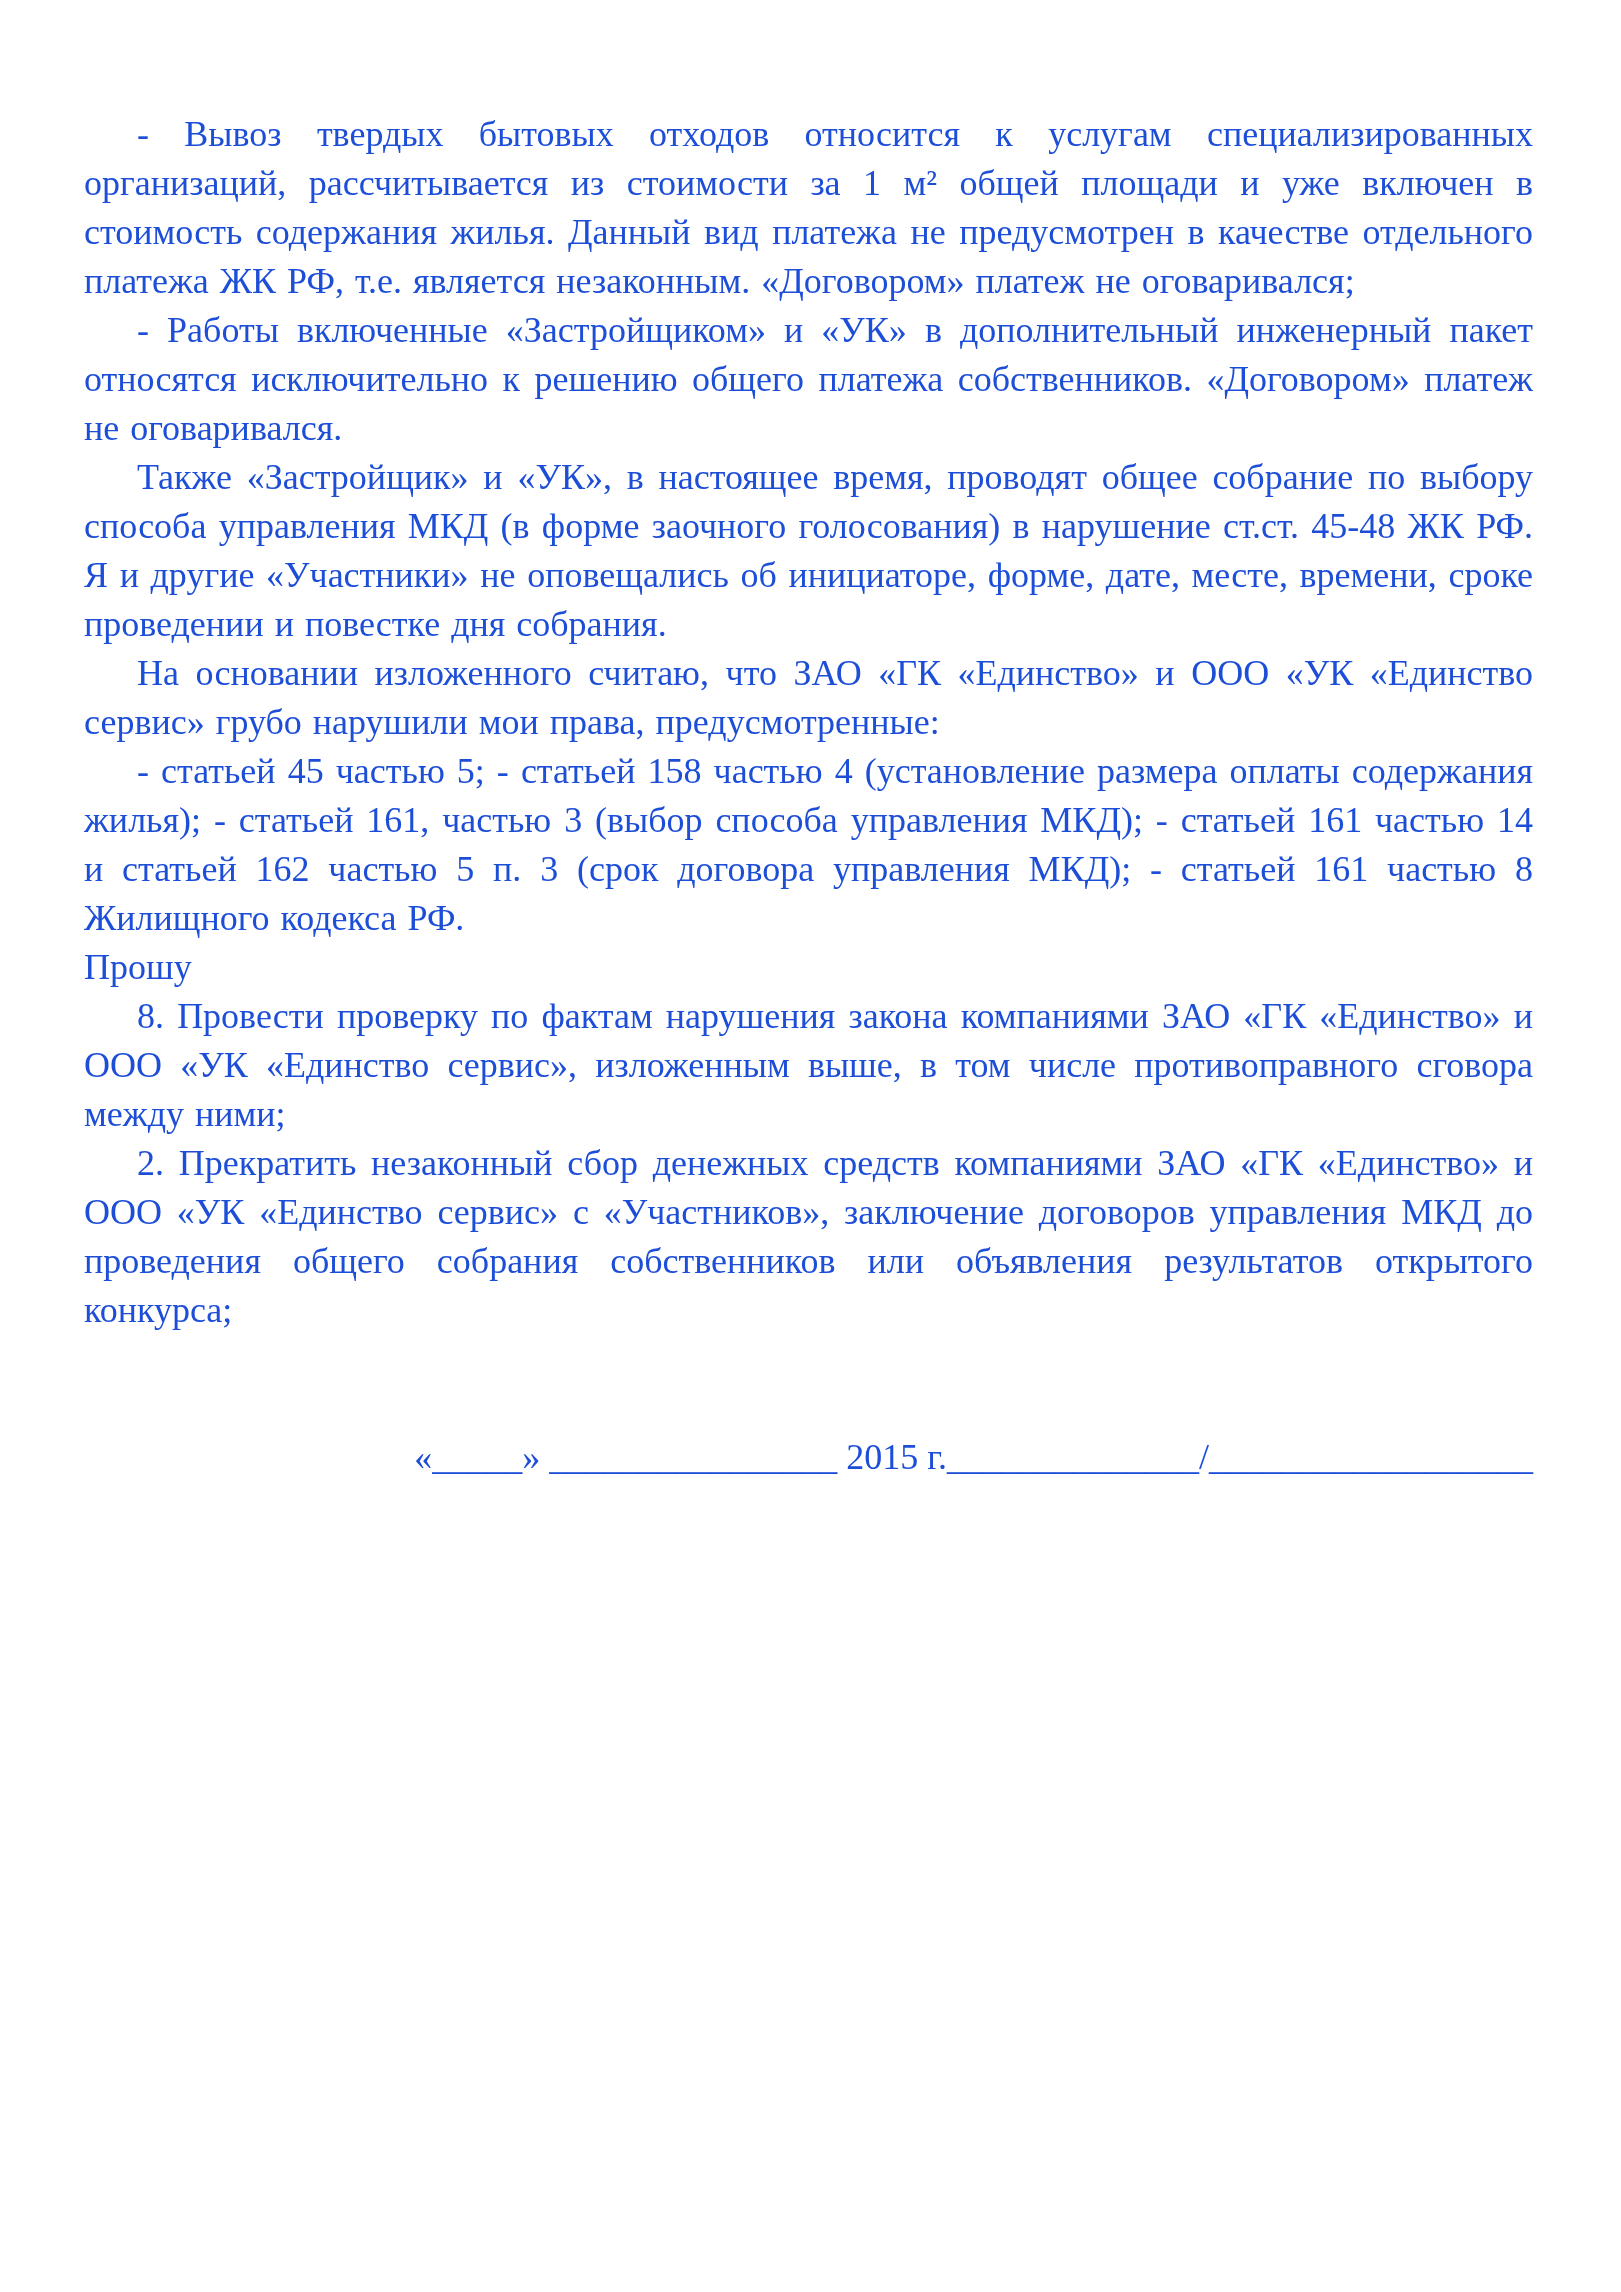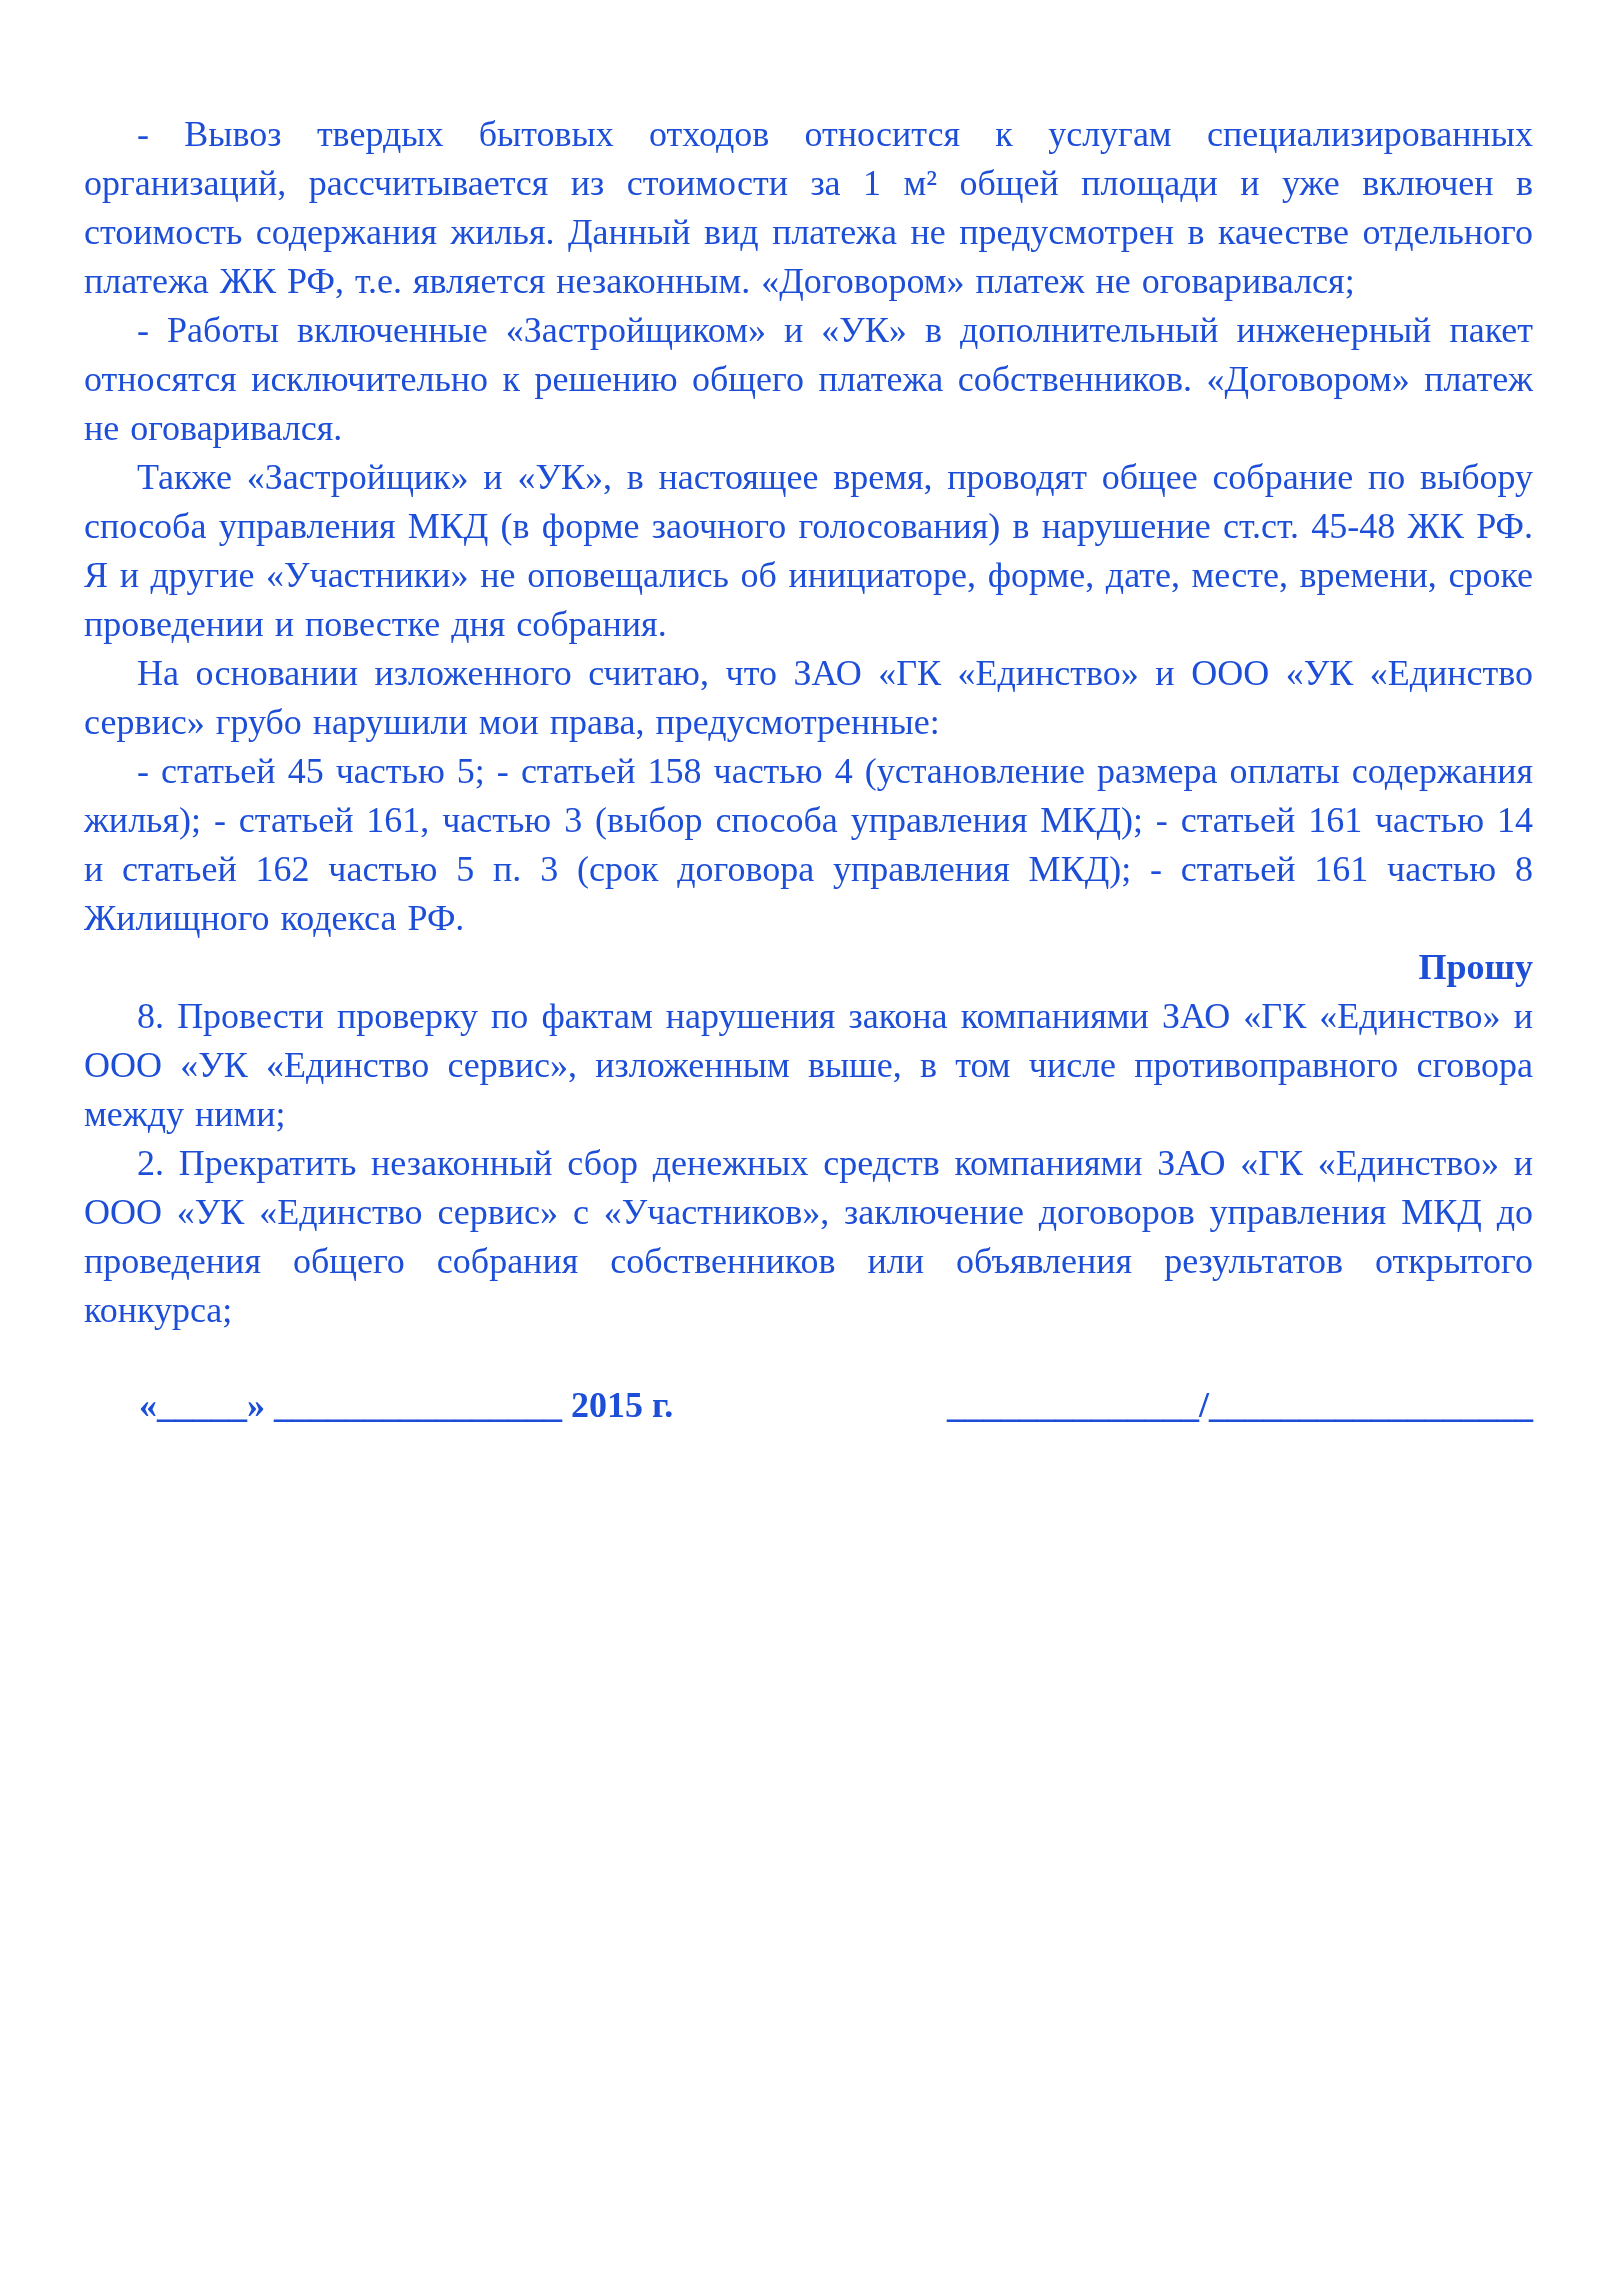--- a/index.html
+++ b/index.html
@@ -21,31 +21,29 @@
     overflow: hidden;
   }
   .para {
     margin: 0;
     text-align: justify;
     text-indent: 53px;
     word-spacing: 2px;
   }
   .heading {
     margin: 0;
-    text-align: right;
-    font-weight: bold;
+    text-align: left;
   }
   .signature-row {
     display: flex;
-    justify-content: space-between;
+    justify-content: flex-end;
     align-items: baseline;
-    margin-top: 46px;
+    margin-top: 98px;
     padding-left: 55px;
     white-space: nowrap;
-    font-weight: bold;
   }
 </style>
 </head>
 <body>
 
 <div class="page">
 
   <p class="para">- Вывоз твердых бытовых отходов относится к услугам специализированных организаций, рассчитывается из стоимости за 1 м² общей площади и уже включен в стоимость содержания жилья. Данный вид платежа не предусмотрен в качестве отдельного платежа ЖК РФ, т.е. является незаконным. «Договором» платеж не оговаривался;</p>
 
   <p class="para">- Работы включенные «Застройщиком» и «УК» в дополнительный инженерный пакет относятся исключительно к решению общего платежа собственников. «Договором» платеж не оговаривался.</p>

